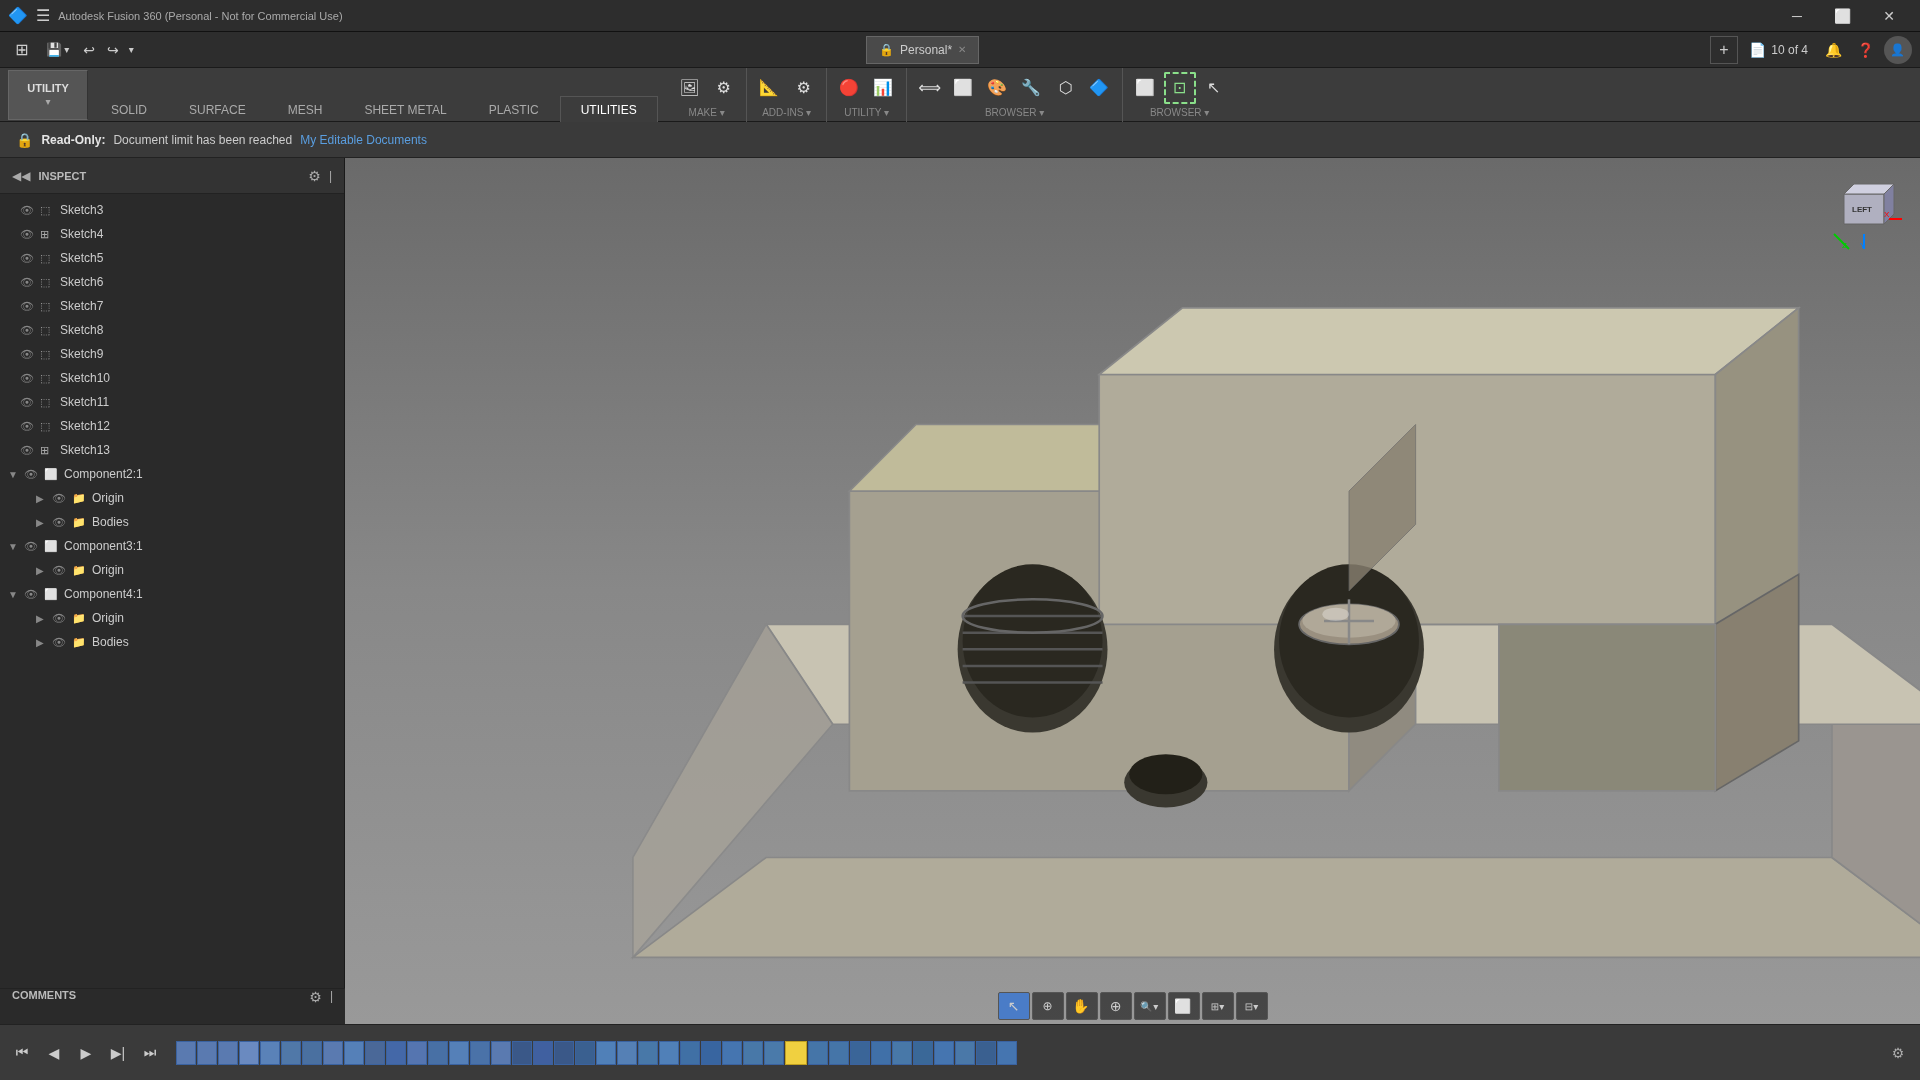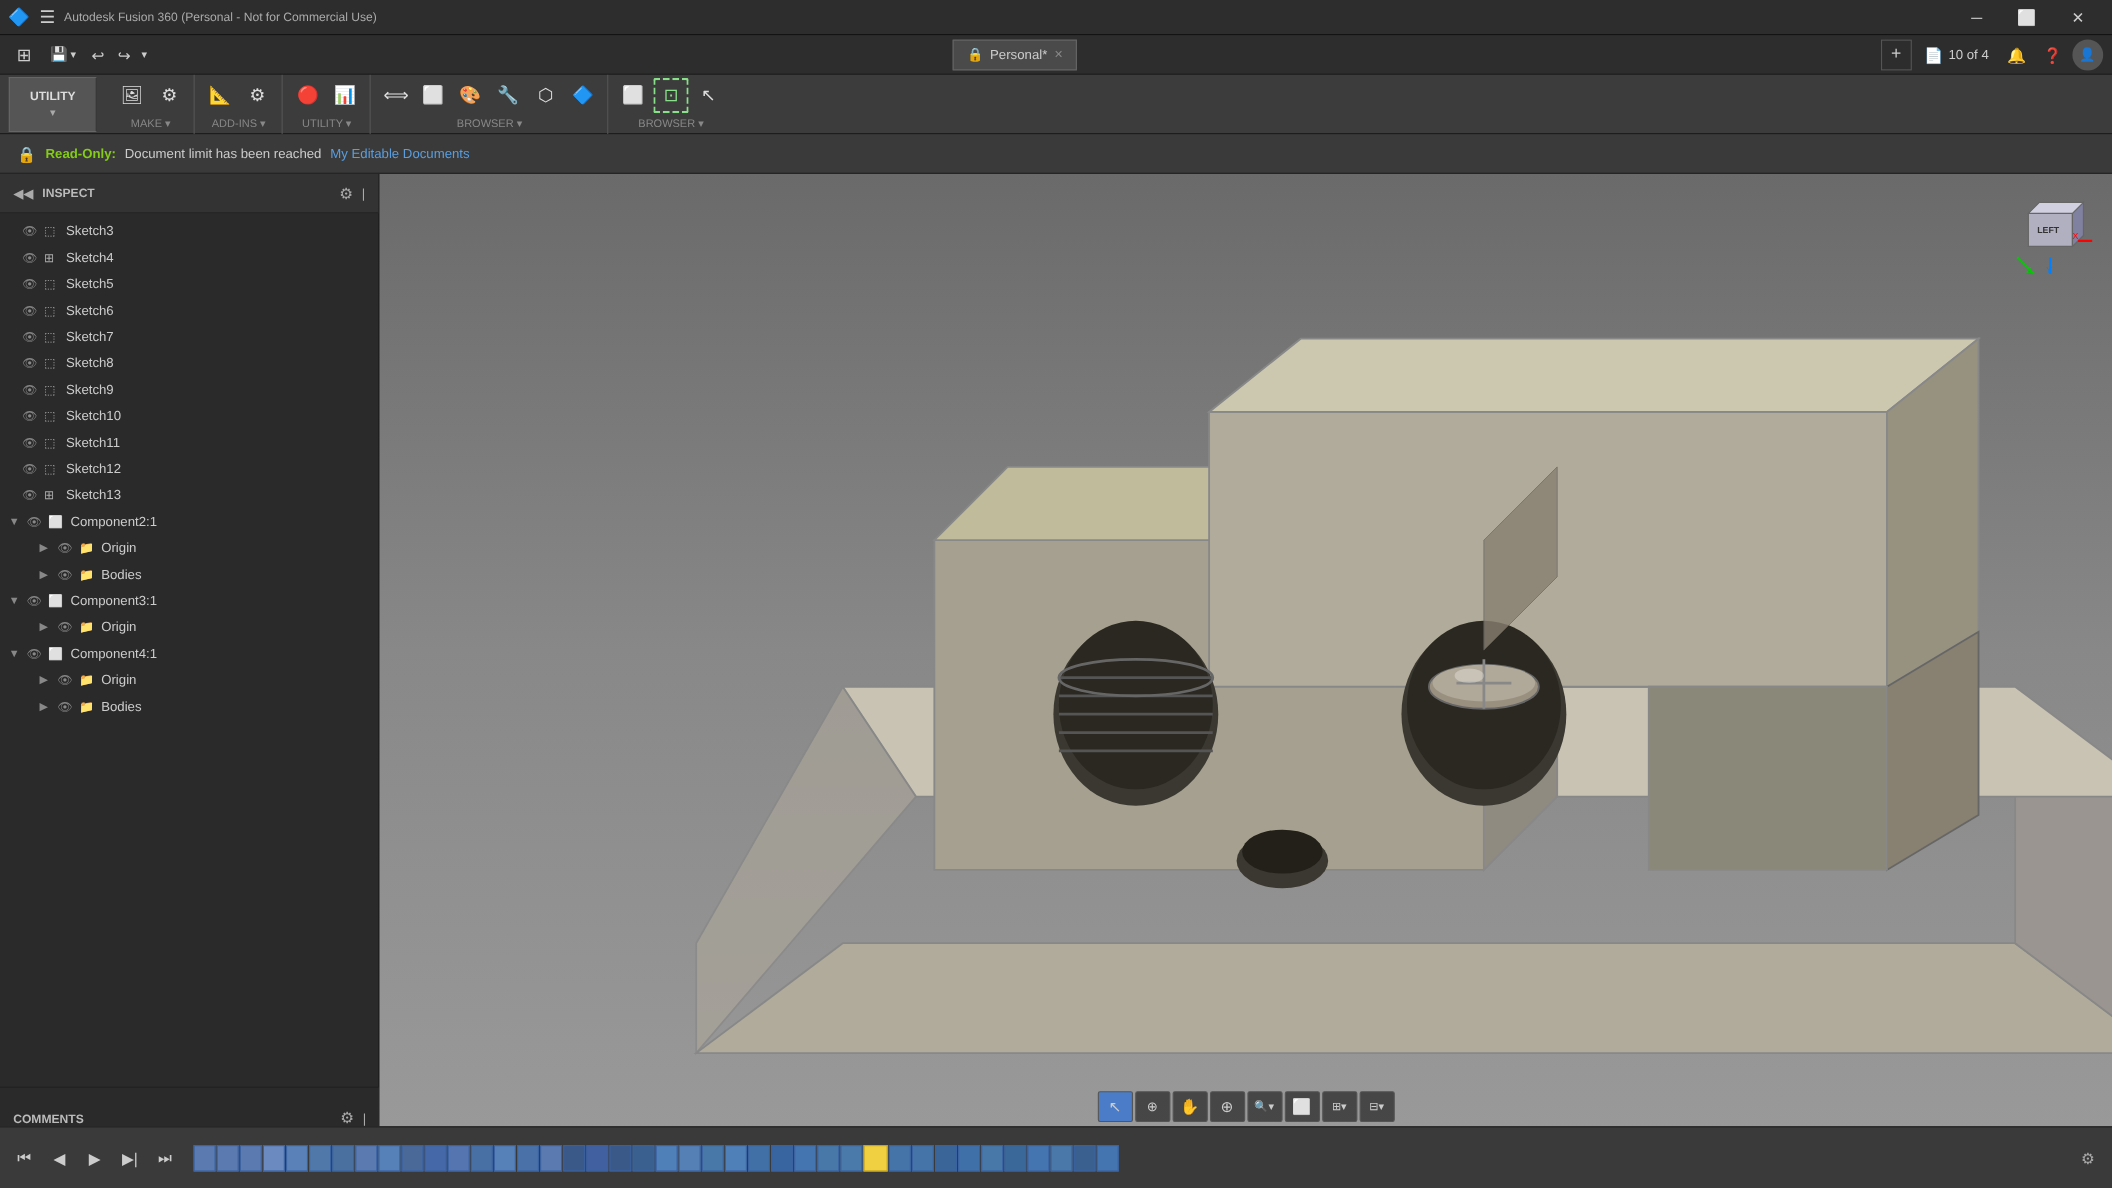--- a/index.html
+++ b/index.html
@@ -170,21 +170,21 @@
     
     #comments-panel {
       position: absolute;
       bottom: 56px;
       left: 0;
       width: 345px;
       height: 36px;
       background: #2a2a2a;
       border-top: 1px solid #222;
       display: flex;
-      align-items: flex-end;
+      align-items: flex-start;
       padding: 0 12px;
       gap: 8px;
     }
 
     
     #tabbar {
       position: absolute;
       top: 32px;
       left: 0;
       right: 0;
@@ -335,20 +335,28 @@
   <div style="width:28px;height:28px;display:flex;align-items:center;justify-content:center;cursor:pointer;background:#555;border-radius:50%;color:#fff;font-size:12px;">👤</div>
 </div>
 
 <div id="main-toolbar">
 
   <div style="display:flex;flex-direction:column;align-items:center;justify-content:center;height:50px;padding:4px 12px;background:#555;border:1px solid #666;cursor:pointer;gap:2px;border-right:1px solid #333;min-width:80px;">
     <span style="font-size:11px;font-weight:bold;color:#ddd;">UTILITY</span>
     <span style="font-size:10px;color:#aaa;">▾</span>
   </div>
 
+  <div style="display:flex;align-items:flex-end;height:54px;gap:0;">
+    <div class="module-tab">SOLID</div>
+    <div class="module-tab">SURFACE</div>
+    <div class="module-tab">MESH</div>
+    <div class="module-tab">SHEET METAL</div>
+    <div class="module-tab">PLASTIC</div>
+    <div class="module-tab active">UTILITIES</div>
+  </div>
 
   <div style="display:flex;align-items:center;height:54px;gap:1px;padding-left:8px;">
 
     <div class="toolbar-section">
       <div class="toolbar-section-icons">
         <div class="ts-btn" title="Make">🖼</div>
         <div class="ts-btn">⚙</div>
       </div>
       <span class="toolbar-section-label">MAKE ▾</span>
     </div>
@@ -387,21 +395,21 @@
         <div class="ts-btn" style="border:2px dashed #8adf8a;color:#8adf8a;">⊡</div>
         <div class="ts-btn">↖</div>
       </div>
       <span class="toolbar-section-label">BROWSER ▾</span>
     </div>
   </div>
 </div>
 
 <div id="notification">
   <span style="color:#e05a5a;font-size:14px;">🔒</span>
-  <span style="color:#84cc16;font-weight:bold;font-size:12px;">Read-Only:</span>
+  <span style="color:#e5e5e5;font-weight:bold;font-size:12px;">Read-Only:</span>
   <span style="color:#ccc;font-size:12px;">Document limit has been reached</span>
   <a href="#" style="color:#5a9ee0;font-size:12px;text-decoration:none;">My Editable Documents</a>
 </div>
 
 <div id="sidebar">
   <div id="sidebar-header">
     <div style="cursor:pointer;color:#aaa;font-size:12px;">◀◀</div>
     <span style="font-weight:bold;font-size:11px;color:#bbb;">INSPECT</span>
     <span style="flex:1"></span>
     <div style="cursor:pointer;color:#aaa;font-size:14px;">⚙</div>

